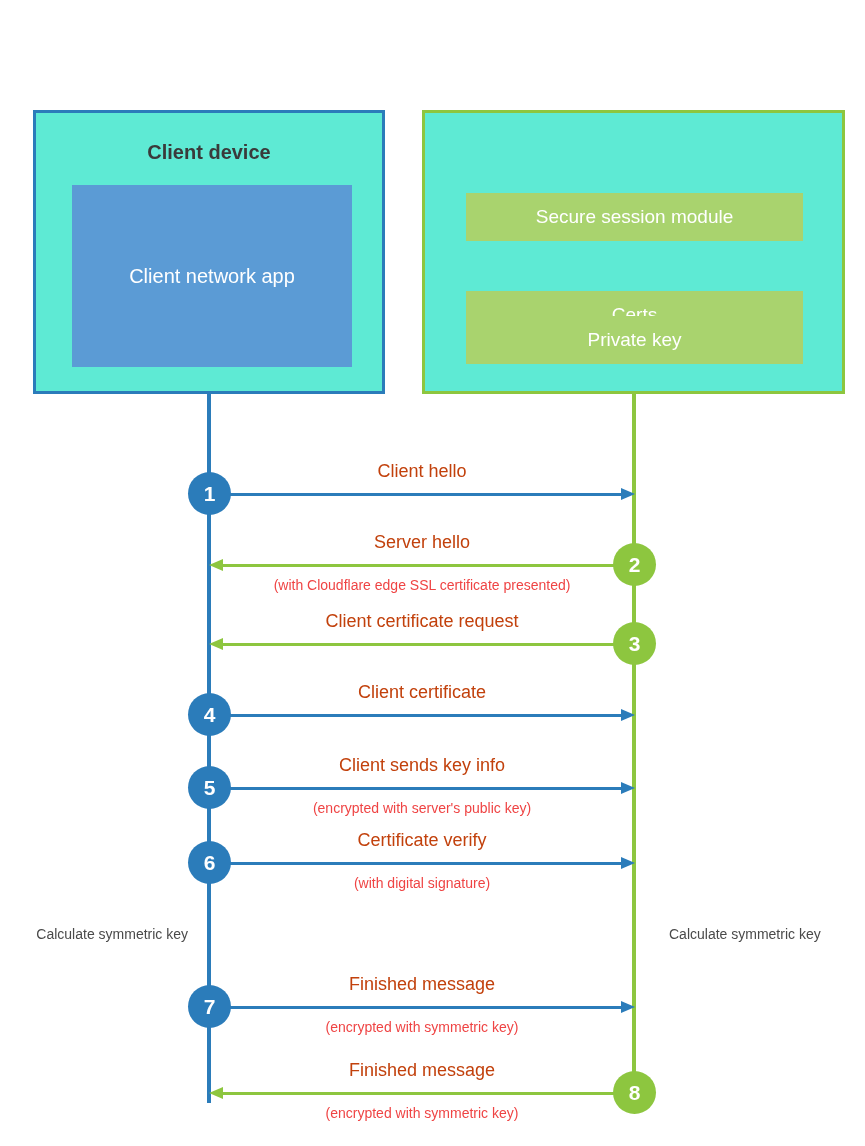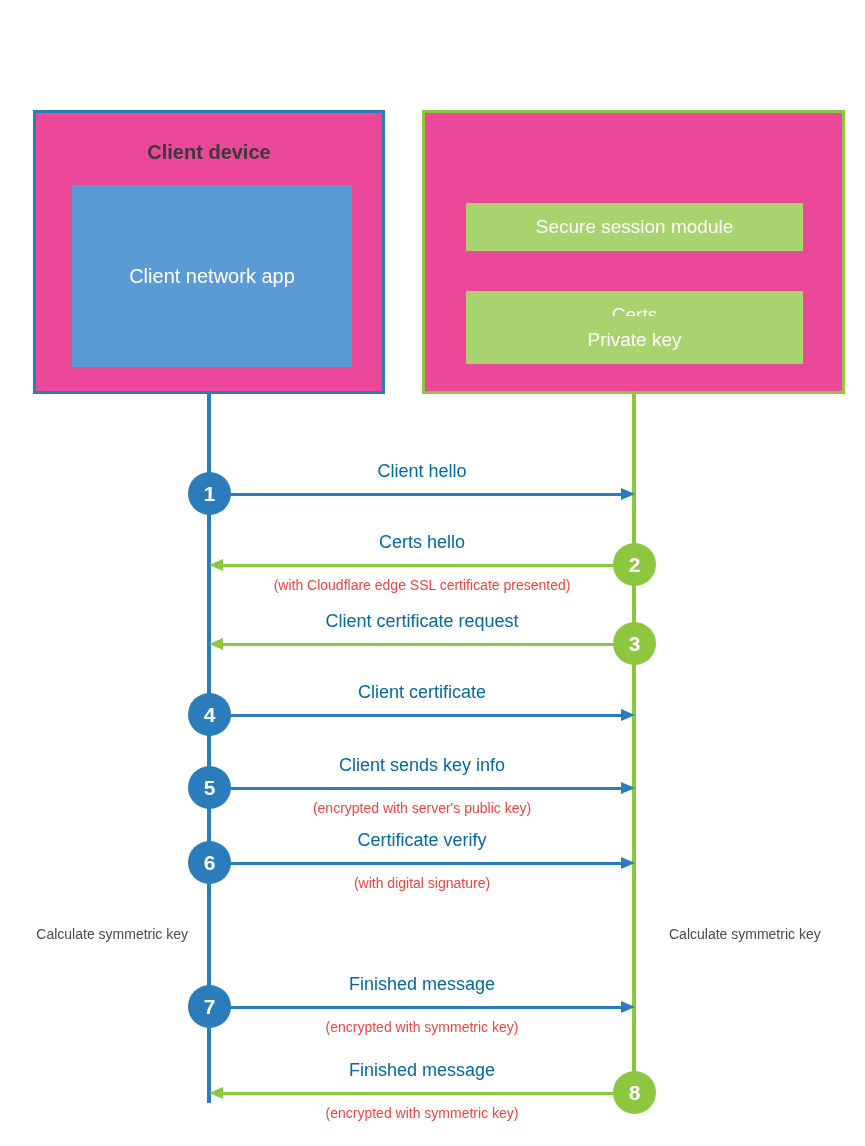--- a/index.html
+++ b/index.html
@@ -27,21 +27,21 @@
     font-size: 25px;
     font-weight: 400;
     color: #575757;
     letter-spacing: 0.1px;
     white-space: nowrap;
   }
 
   
   .actor-box {
     position: absolute;
-    background: #ec4899;
+    background: #5eead4;
     box-sizing: border-box;
   }
   #client-box {
     left: 33px;
     top: 110px;
     width: 352px;
     height: 284px;
     border: 3px solid #2b7cba;
   }
   #server-box {
@@ -84,21 +84,21 @@
     width: 337px;
     height: 48px;
     background: #a9d36e;
     color: #ffffff;
     font-size: 19px;
     display: flex;
     align-items: center;
     justify-content: center;
     text-align: center;
   }
-  #server-block-0 { top: 90px; }
+  #server-block-0 { top: 80px; }
   #server-block-1 { top: 142px; margin-top: 36px; }
   #server-block-2 { top: 203px; }
 
   
   .lifeline {
     position: absolute;
     width: 4px;
   }
   #client-lifeline {
     left: 207px;
@@ -137,21 +137,21 @@
     border-top: 6.5px solid transparent;
     border-bottom: 6.5px solid transparent;
     border-right: 14px solid #8dc63f;
   }
 
   .msg-label {
     position: absolute;
     width: 100%;
     text-align: center;
     font-size: 18px;
-    color: #0369a1;
+    color: #c2410c;
     top: -32px;
     white-space: nowrap;
   }
   .msg-sub {
     position: absolute;
     width: 100%;
     text-align: center;
     font-size: 14px;
     color: #ef4444;
     top: 13px;
@@ -225,21 +225,21 @@
     <div class="arrow-head right" style="left:412px;"></div>
     <div class="msg-label">Client hello</div>
   </div>
   <div class="step-circle blue" style="left:188px; top:472px;">
     <span>1</span>
   </div>
 
   <div class="msg" style="left:209px; top:564px; width:426px;">
     <div class="msg-line to-client" style="left:14px; width:412px;"></div>
     <div class="arrow-head left" style="left:0;"></div>
-    <div class="msg-label">Certs hello</div>
+    <div class="msg-label">Server hello</div>
     <div class="msg-sub">(with Cloudflare edge SSL certificate presented)</div>
   </div>
   <div class="step-circle green" style="left:613px; top:543px;">
     <span>2</span>
   </div>
 
   <div class="msg" style="left:209px; top:643px; width:426px;">
     <div class="msg-line to-client" style="left:14px; width:412px;"></div>
     <div class="arrow-head left" style="left:0;"></div>
     <div class="msg-label">Client certificate request</div>

